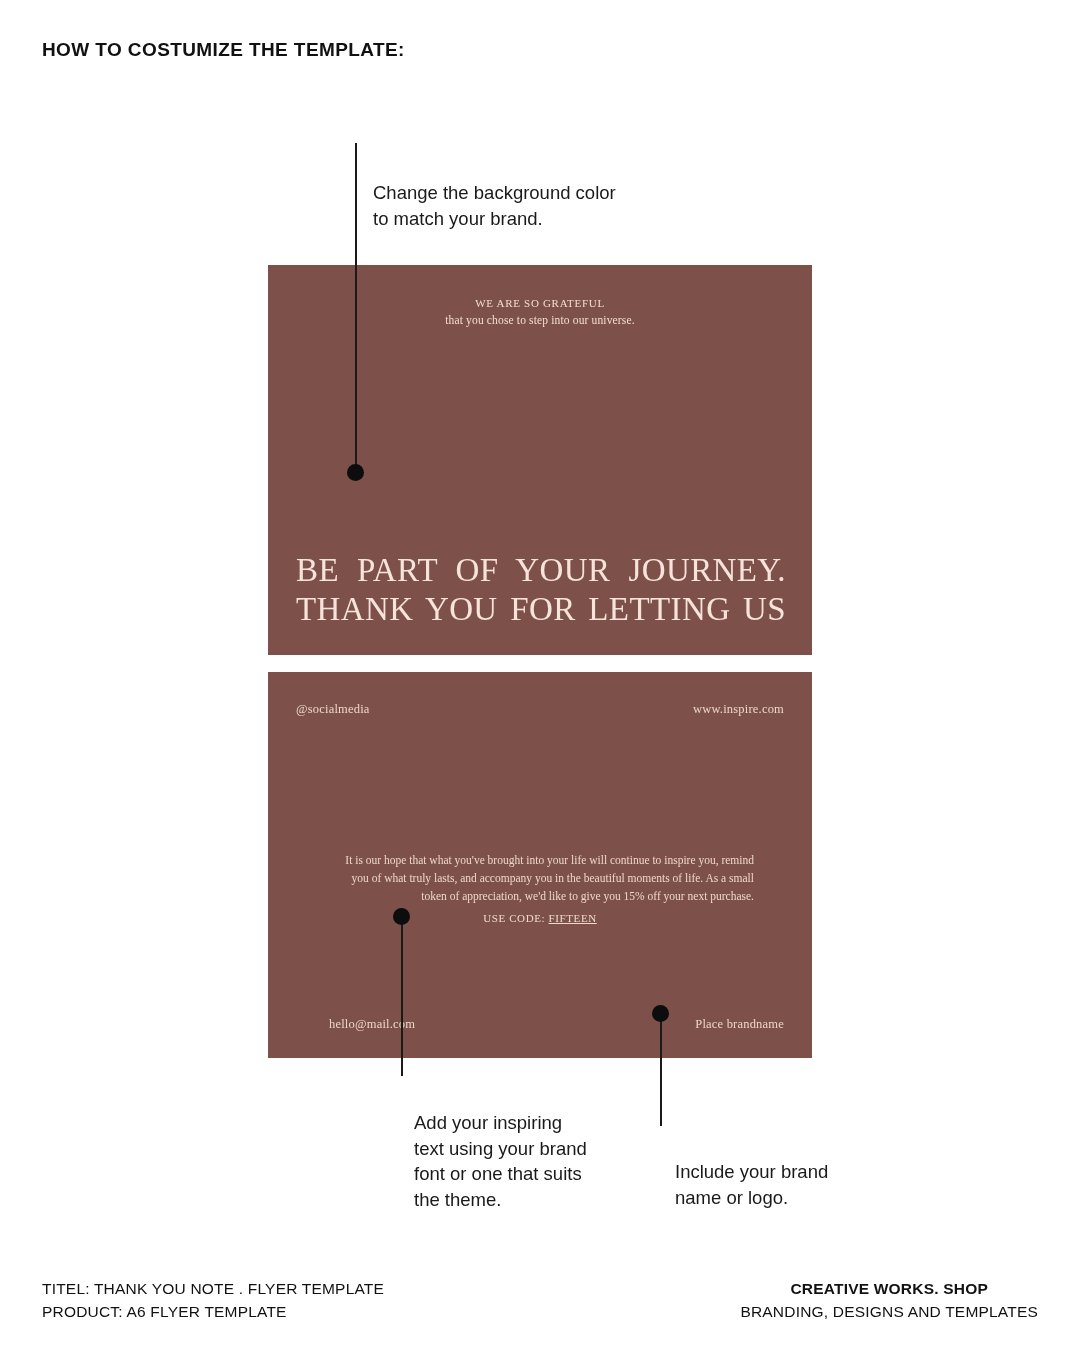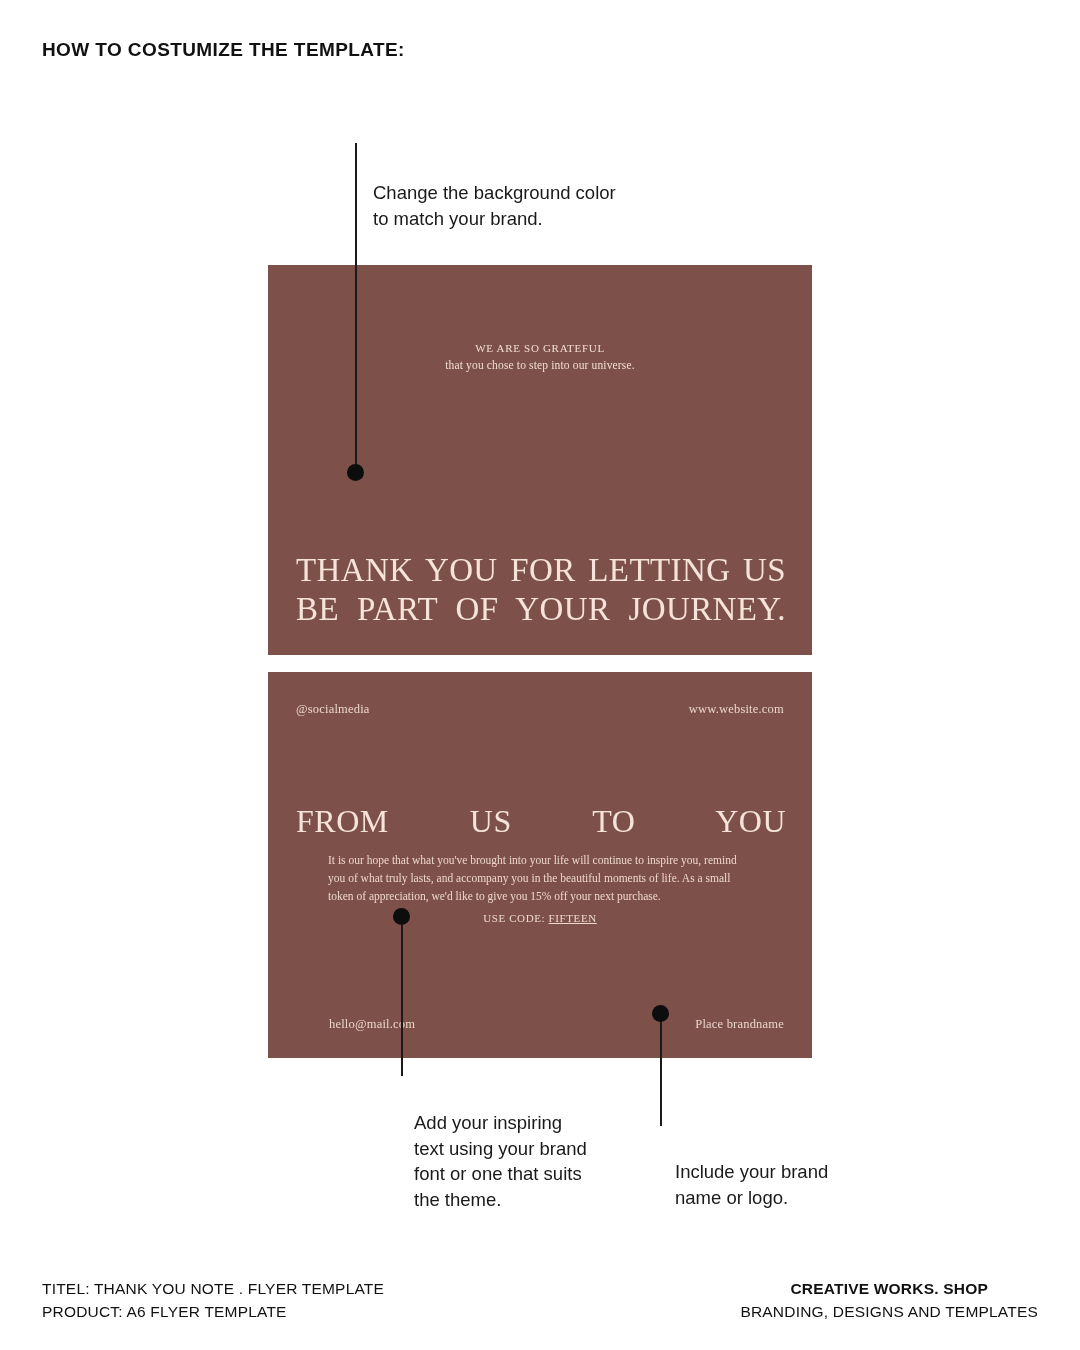--- a/index.html
+++ b/index.html
@@ -47,21 +47,20 @@
 
   
   .front-top {
     position: absolute;
     top: 32px;
     left: 0;
     width: 100%;
     text-align: center;
     font-family: "Liberation Serif", serif;
     color: #f2ddd3;
-    margin-top: 45px;
   }
   .front-top .eyebrow {
     font-size: 11px;
     letter-spacing: 0.7px;
     line-height: 1.25;
   }
   .front-top .sub {
     font-size: 11.5px;
     letter-spacing: 0.15px;
     line-height: 1.35;
@@ -113,21 +112,21 @@
 
   .back-body {
     position: absolute;
     top: 180px;
     left: 60px;
     right: 58px;
     font-family: "Liberation Serif", serif;
     color: #eed6cb;
     font-size: 11.5px;
     line-height: 1.55;
-    text-align: left;
+    text-align: right;
   }
 
   .back-code {
     position: absolute;
     top: 240px;
     left: 0;
     width: 100%;
     text-align: center;
     font-family: "Liberation Serif", serif;
     color: #f0dace;
@@ -214,31 +213,30 @@
 <body>
 
 <div class="page-title">HOW TO COSTUMIZE THE TEMPLATE:</div>
 
 <div class="card card-front">
   <div class="front-top">
     <div class="eyebrow">WE ARE SO GRATEFUL</div>
     <div class="sub">that you chose to step into our universe.</div>
   </div>
   <div class="front-headline">
+    <span class="ln">BE PART OF YOUR JOURNEY.</span>
     <span class="ln">THANK YOU FOR LETTING US</span>
-    <span class="ln">BE PART OF YOUR JOURNEY.</span>
   </div>
 </div>
 
 <div class="card card-back">
   <div class="back-meta">
     <span>@socialmedia</span>
-    <span>www.website.com</span>
-  </div>
-  <div class="back-headline">FROM US TO YOU</div>
+    <span>www.inspire.com</span>
+  </div>
   <div class="back-body">It is our hope that what you've brought into your life will continue to inspire you, remind you of what truly lasts, and accompany you in the beautiful moments of life. As a small token of appreciation, we'd like to give you 15% off your next purchase.</div>
   <div class="back-code">
     <span>USE CODE:</span>
     <span class="code-value">FIFTEEN</span>
   </div>
   <div class="back-footer">
     <span>hello@mail.com</span>
     <span>Place brandname</span>
   </div>
 </div>

